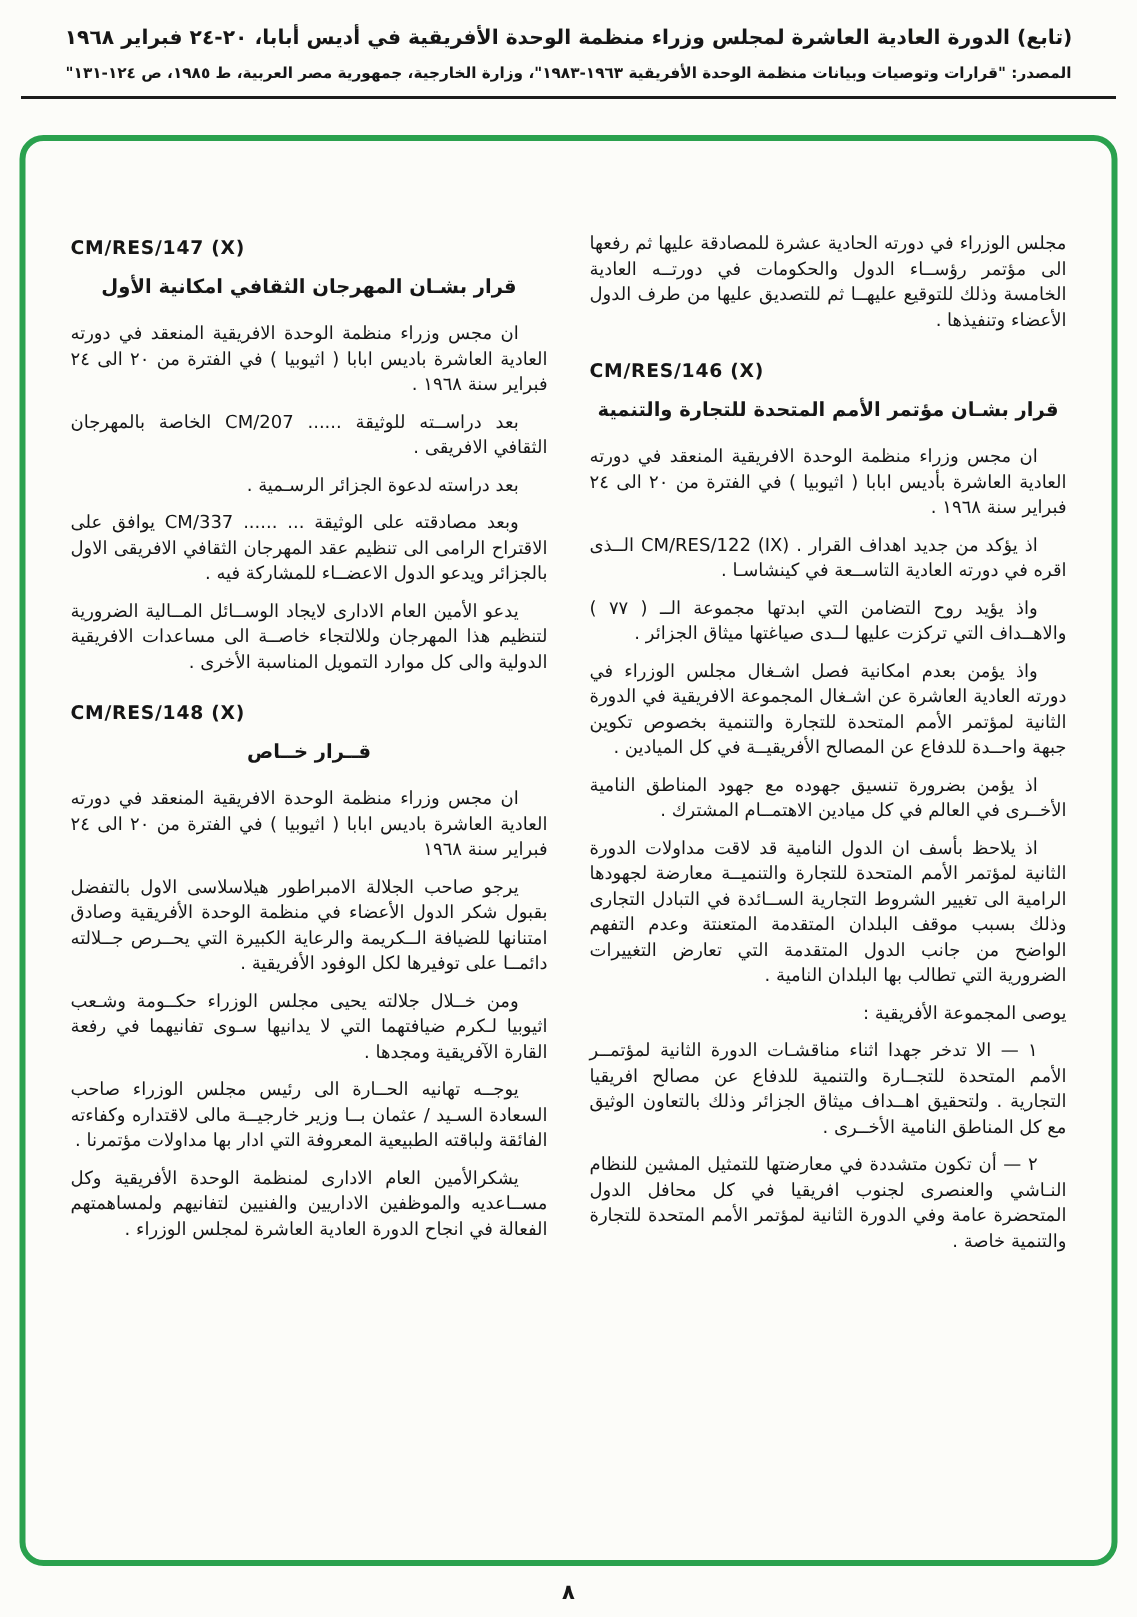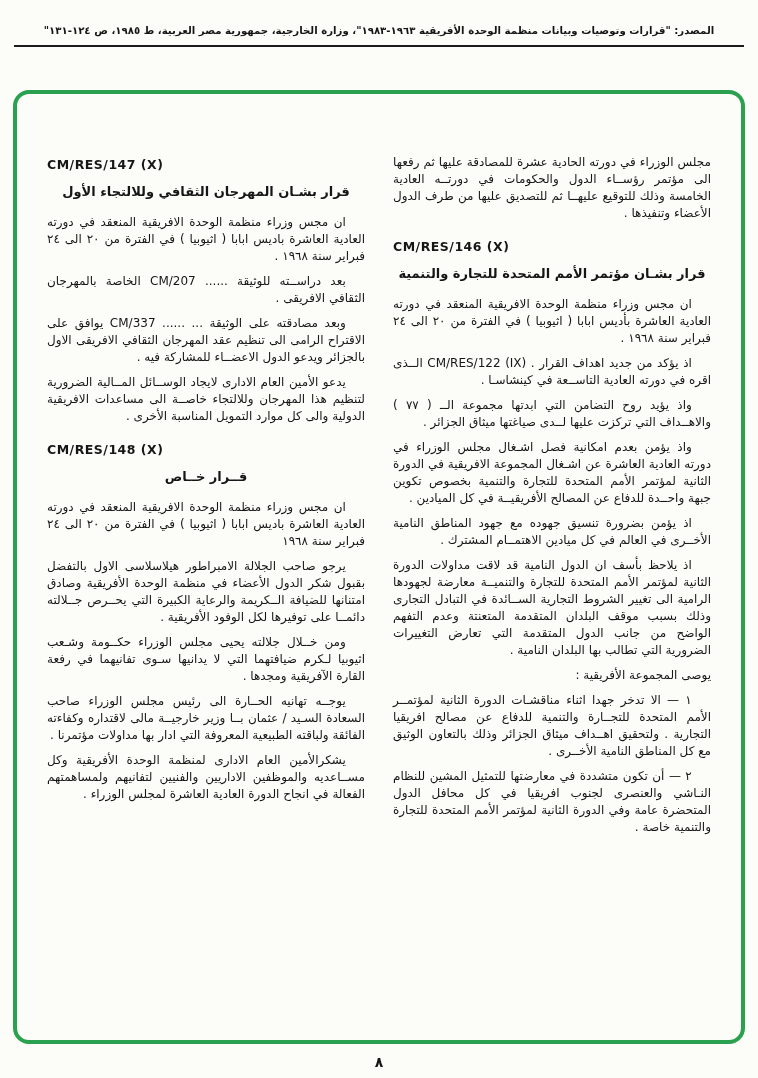--- a/index.html
+++ b/index.html
@@ -92,20 +92,21 @@
     font-size:14px;
     font-weight:bold;
   }
 </style>
 </head>
 <body>
 
 <div class="page">
 
   <div class="header">
+    <div class="header-title">(تابع) الدورة العادية العاشرة لمجلس وزراء منظمة الوحدة الأفريقية في أديس أبابا، ٢٠-٢٤ فبراير ١٩٦٨</div>
     <div class="header-source">المصدر: "قرارات وتوصيات وبيانات منظمة الوحدة الأفريقية ١٩٦٣-١٩٨٣"، وزارة الخارجية، جمهورية مصر العربية، ط ١٩٨٥، ص ١٢٤-١٣١"</div>
     <hr class="header-rule">
   </div>
 
   <div class="frame" style="border-color: rgb(42, 161, 78);">
     <div class="content">
       <div class="col">
           <p class="para noindent">مجلس الوزراء في دورته الحادية عشرة للمصادقة عليها ثم رفعها الى مؤتمر رؤســاء الدول والحكومات في دورتــه العادية الخامسة وذلك للتوقيع عليهــا ثم للتصديق عليها من طرف الدول الأعضاء وتنفيذها .</p>
           <div class="res-code">CM/RES/146  (X)</div>
           <div class="res-heading">قرار بشـان مؤتمر الأمم المتحدة للتجارة والتنمية</div>
@@ -114,23 +115,24 @@
           <p class="para">واذ يؤيد روح التضامن التي ابدتها مجموعة الــ ( ٧٧ ) والاهــداف التي تركزت عليها لــدى صياغتها ميثاق الجزائر .</p>
           <p class="para">واذ يؤمن بعدم امكانية فصل اشـغال مجلس الوزراء في دورته العادية العاشرة عن اشـغال المجموعة الافريقية في الدورة الثانية لمؤتمر الأمم المتحدة للتجارة والتنمية بخصوص تكوين جبهة واحــدة للدفاع عن المصالح الأفريقيــة في كل الميادين .</p>
           <p class="para">اذ يؤمن بضرورة تنسيق جهوده مع جهود المناطق النامية الأخــرى في العالم في كل ميادين الاهتمــام المشترك .</p>
           <p class="para">اذ يلاحظ بأسف ان الدول النامية قد لاقت مداولات الدورة الثانية لمؤتمر الأمم المتحدة للتجارة والتنميــة معارضة لجهودها الرامية الى تغيير الشروط التجارية الســائدة في التبادل التجارى وذلك بسبب موقف البلدان المتقدمة المتعنتة وعدم التفهم الواضح من جانب الدول المتقدمة التي تعارض التغييرات الضرورية التي تطالب بها البلدان النامية .</p>
           <p class="para noindent">يوصى المجموعة الأفريقية :</p>
           <p class="para">١ — الا تدخر جهدا اثناء مناقشـات الدورة الثانية لمؤتمــر الأمم المتحدة للتجــارة والتنمية للدفاع عن مصالح افريقيا التجارية .  ولتحقيق اهــداف ميثاق الجزائر وذلك بالتعاون الوثيق مع كل المناطق النامية الأخــرى .</p>
           <p class="para">٢ — أن تكون متشددة في معارضتها للتمثيل المشين للنظام النـاشي والعنصرى لجنوب افريقيا في كل محافل الدول المتحضرة عامة وفي الدورة الثانية لمؤتمر الأمم المتحدة للتجارة والتنمية خاصة .</p>
         </div>
       <div class="col">
           <div class="res-code">CM/RES/147  (X)</div>
-          <div class="res-heading">قرار بشـان المهرجان الثقافي وللالتجاء الأول</div>
+          <div class="res-heading">قرار بشـان المهرجان الثقافي امكانية الأول</div>
           <p class="para">ان مجس وزراء منظمة الوحدة الافريقية المنعقد في دورته العادية العاشرة باديس ابابا ( اثيوبيا ) في الفترة من ٢٠ الى ٢٤ فبراير سنة ١٩٦٨ .</p>
           <p class="para">بعد دراســته للوثيقة ...... CM/207 الخاصة بالمهرجان الثقافي الافريقى .</p>
+          <p class="para">بعد دراسته لدعوة الجزائر الرسـمية .</p>
           <p class="para">وبعد مصادقته على الوثيقة ... ...... CM/337 يوافق على الاقتراح الرامى الى تنظيم عقد المهرجان الثقافي الافريقى الاول بالجزائر ويدعو الدول الاعضــاء للمشاركة فيه .</p>
           <p class="para">يدعو الأمين العام الادارى لايجاد الوســائل المــالية الضرورية لتنظيم هذا المهرجان وللالتجاء خاصــة الى مساعدات الافريقية الدولية والى كل موارد التمويل المناسبة الأخرى .</p>
           <div class="res-code">CM/RES/148  (X)</div>
           <div class="res-heading">قــرار خــاص</div>
           <p class="para">ان مجس وزراء منظمة الوحدة الافريقية المنعقد في دورته العادية العاشرة باديس ابابا ( اثيوبيا ) في الفترة من ٢٠ الى ٢٤ فبراير سنة ١٩٦٨</p>
           <p class="para">يرجو صاحب الجلالة الامبراطور هيلاسلاسى الاول بالتفضل بقبول شكر الدول الأعضاء في منظمة الوحدة الأفريقية وصادق امتنانها للضيافة الــكريمة والرعاية الكبيرة التي يحــرص جــلالته دائمــا على توفيرها لكل الوفود الأفريقية .</p>
           <p class="para">ومن خــلال جلالته يحيى مجلس الوزراء حكــومة وشـعب اثيوبيا لـكرم ضيافتهما التي لا يدانيها سـوى تفانيهما في رفعة القارة الآفريقية ومجدها .</p>
           <p class="para">يوجــه تهانيه الحــارة الى رئيس مجلس الوزراء صاحب السعادة السـيد / عثمان بــا وزير خارجيــة مالى لاقتداره وكفاءته الفائقة ولباقته الطبيعية المعروفة التي ادار بها مداولات مؤتمرنا .</p>
           <p class="para">يشكرالأمين العام الادارى لمنظمة الوحدة الأفريقية وكل مســاعديه والموظفين الاداريين والفنيين لتفانيهم ولمساهمتهم الفعالة في انجاح الدورة العادية العاشرة لمجلس الوزراء .</p>
         </div>

